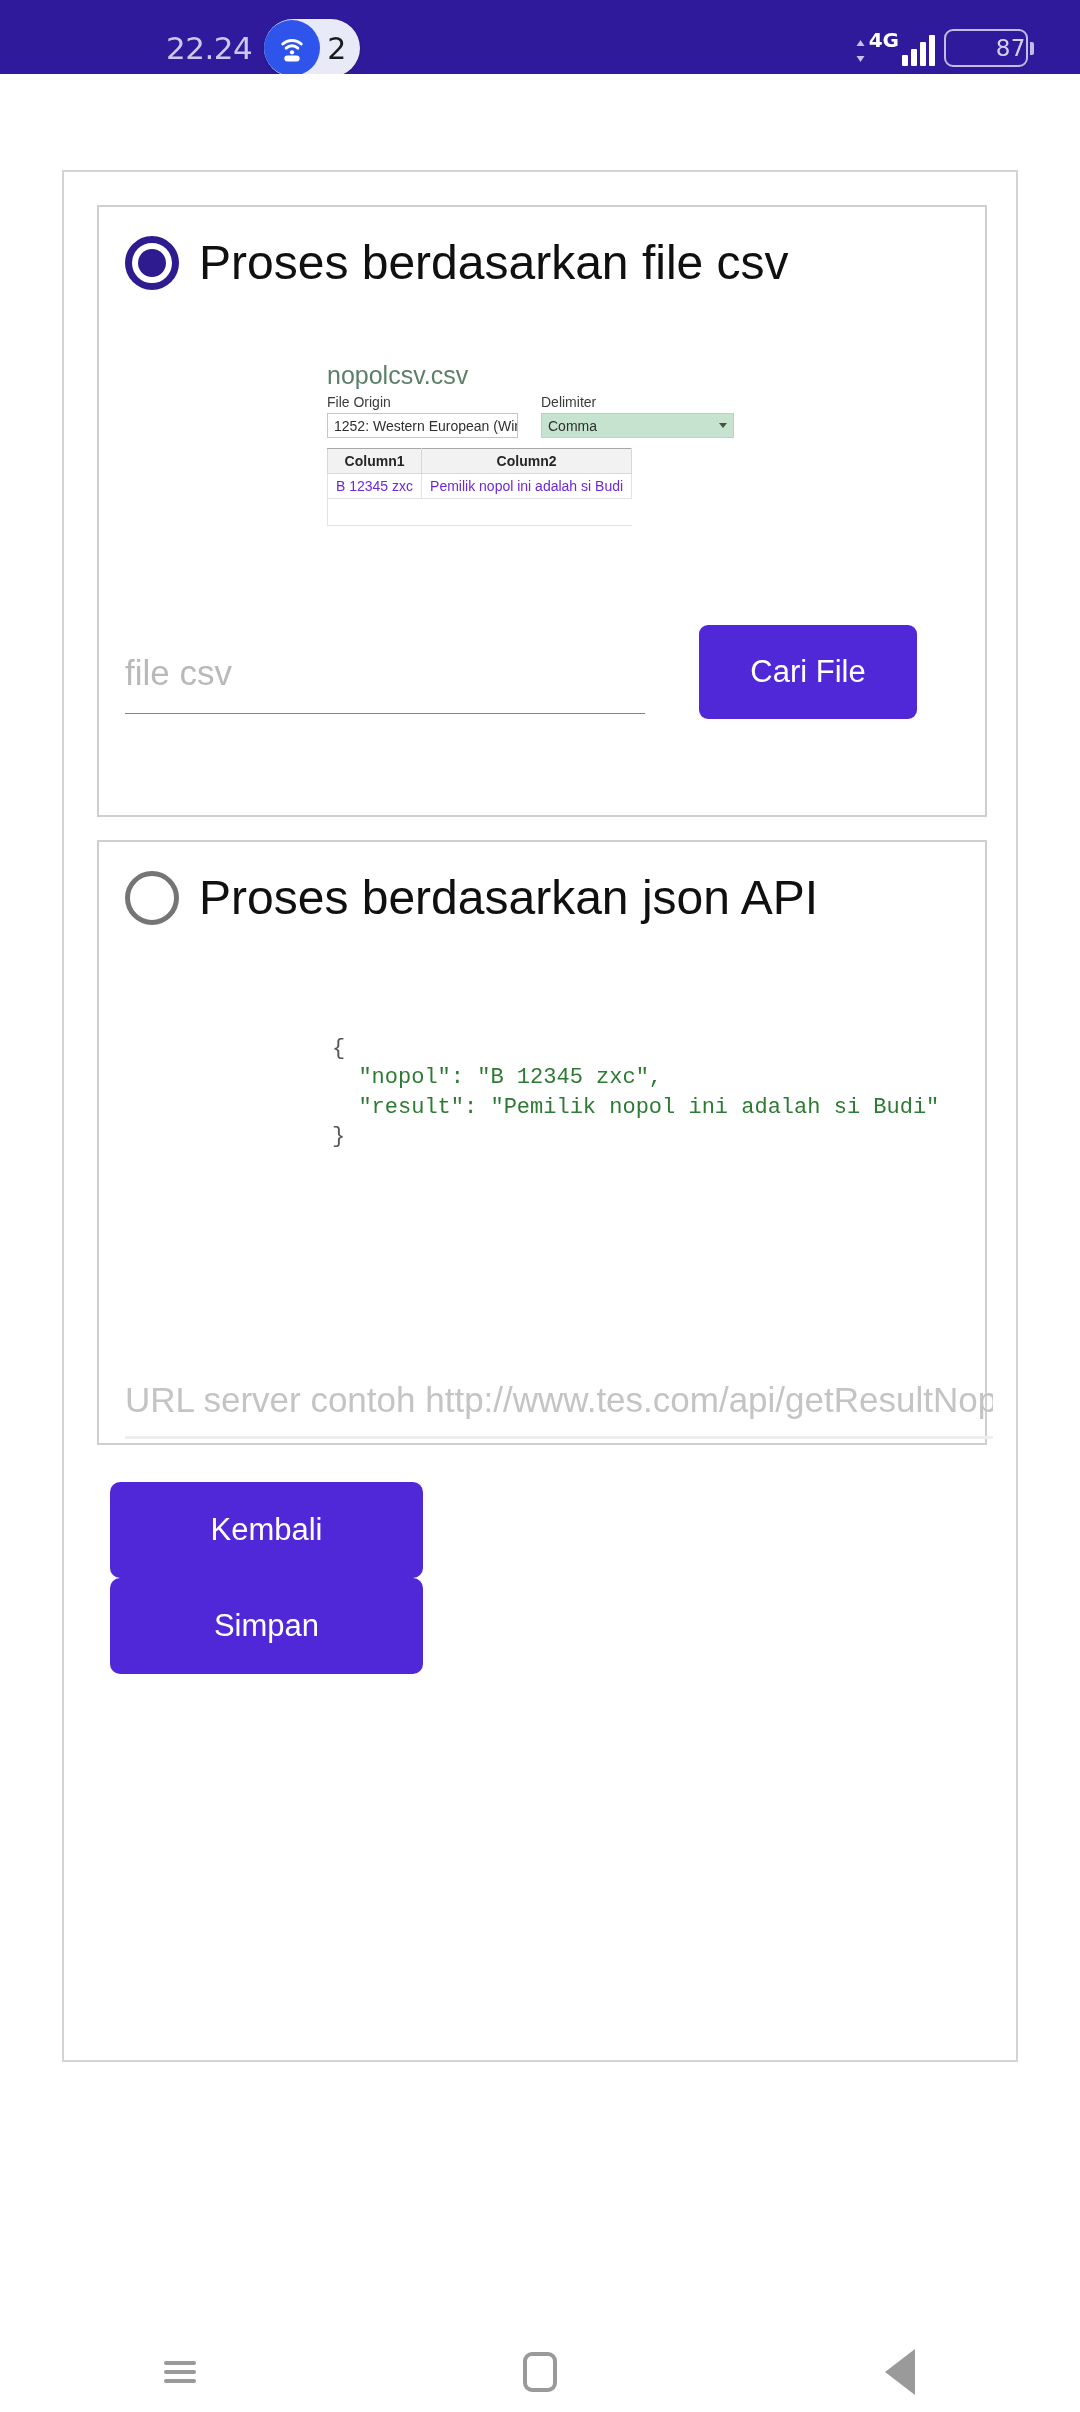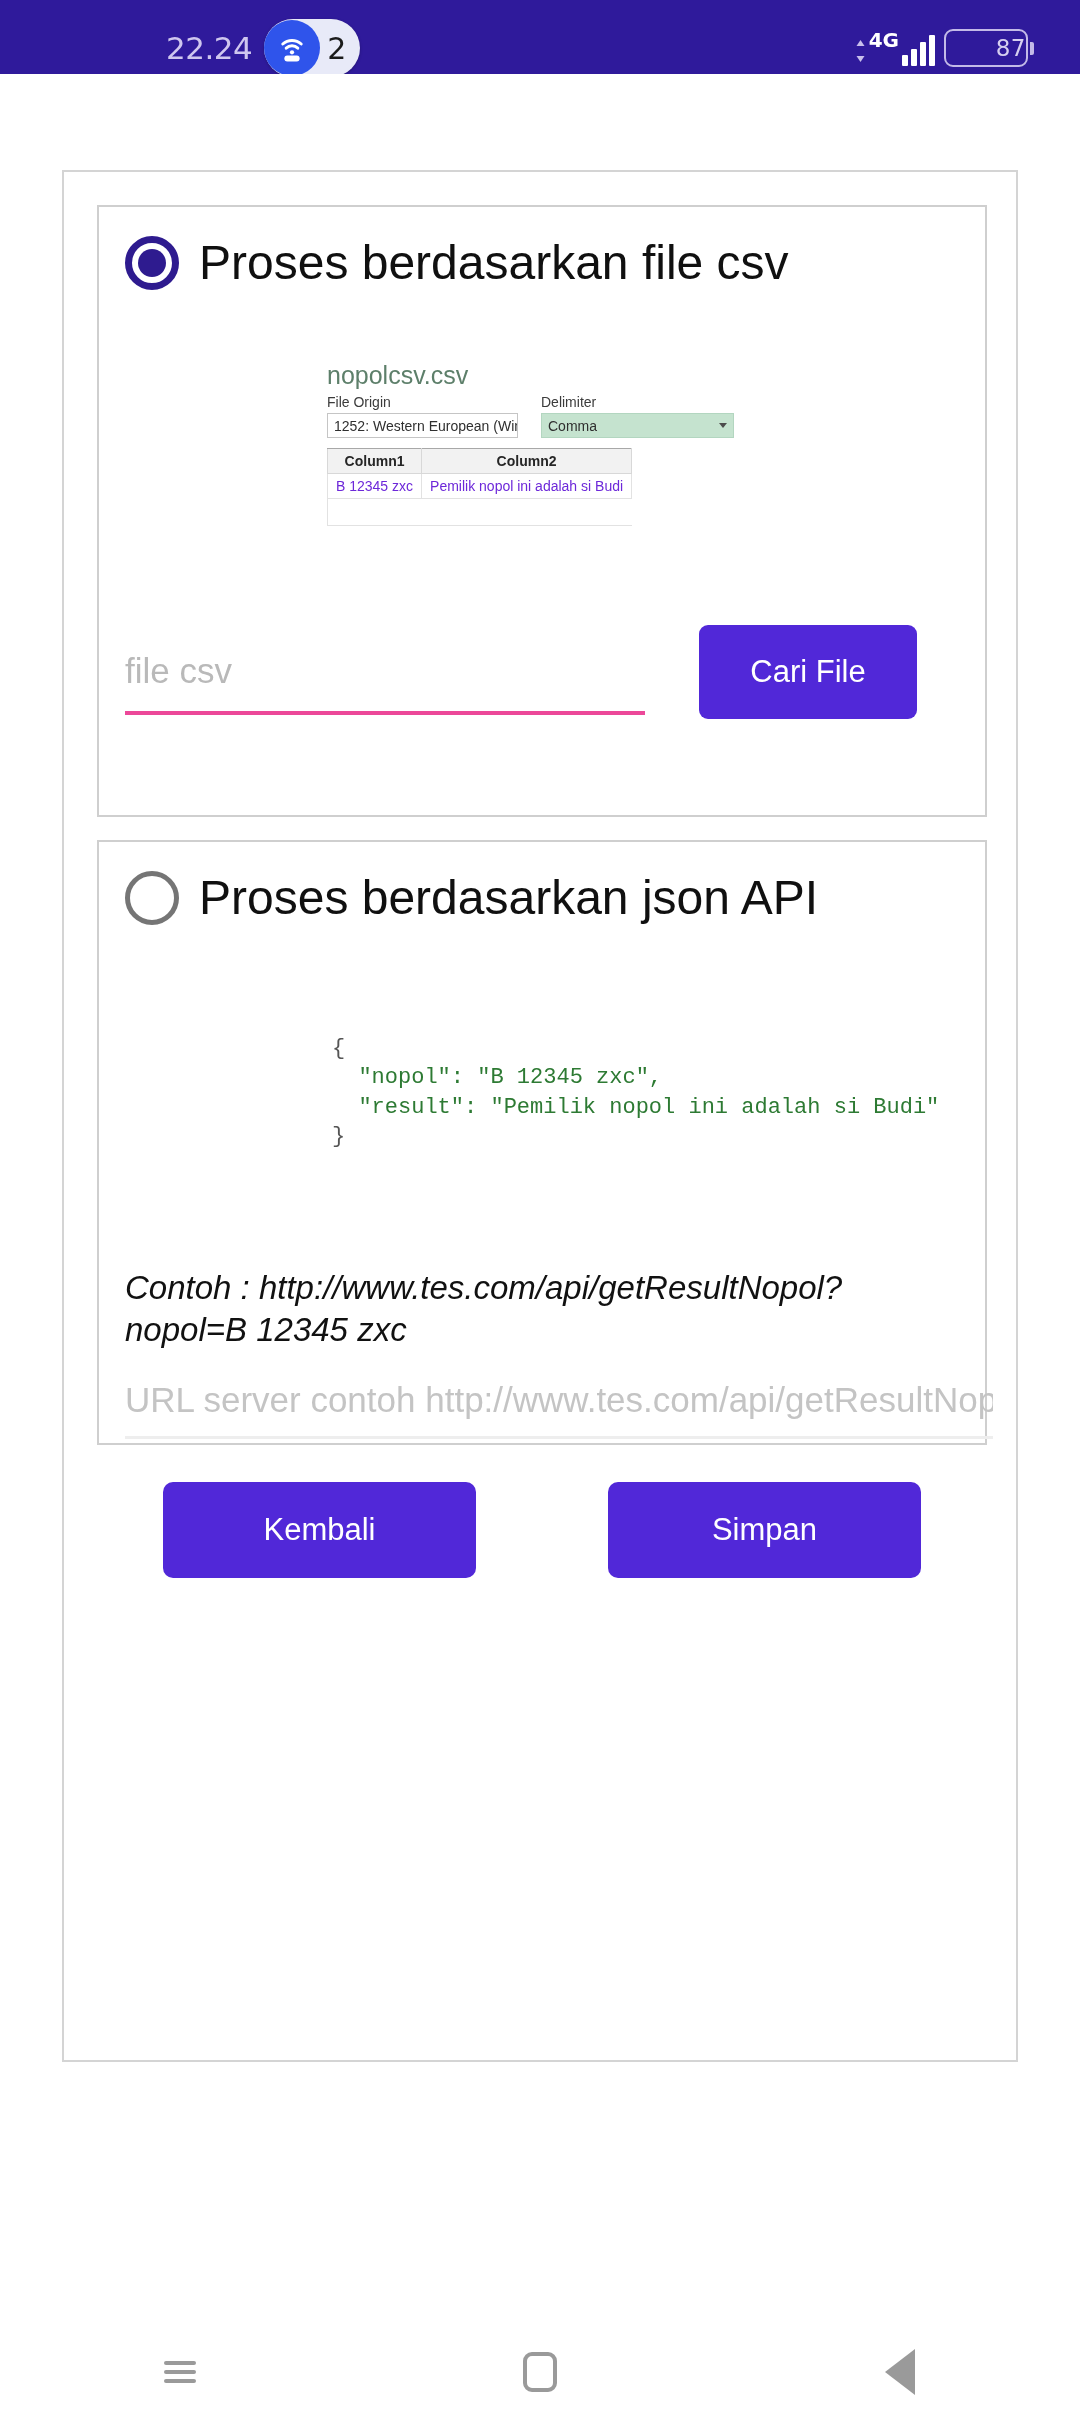--- a/index.html
+++ b/index.html
@@ -264,21 +264,21 @@
     align-items: center;
   }
   .file-input-wrap {
     flex: 0 0 auto;
     width: 520px;
     padding-top: 22px;
   }
   .file-input {
     width: 100%;
     border: none;
-    border-bottom: 4px solid #ec4899;
+    border-bottom: 1px solid #ec4899;
     background: transparent;
     outline: none;
     font-size: 35px;
     color: #0c4a6e;
     padding: 0 0 20px 0;
     font-family: "Liberation Sans", sans-serif;
   }
   .file-input::placeholder { color: #b9b9b9; }
   .btn {
     border: none;
@@ -336,25 +336,26 @@
     font-size: 35px;
     color: #555;
     padding: 0 0 16px 0;
     font-family: "Liberation Sans", sans-serif;
   }
   .url-input::placeholder { color: #c4c4c4; }
 
   
   .actions {
     position: absolute;
-    left: 33px;
+    left: 46px;
     top: 1310px;
     width: 890px;
     display: flex;
     justify-content: space-around;
+    flex-direction: column;
   }
   .btn-action {
     width: 313px;
     height: 96px;
     border-radius: 10px;
   }
 
   
   .navbar {
     position: absolute;
@@ -496,21 +497,20 @@
       <div class="radio-row">
         <span class="radio unchecked"></span>
         <span class="radio-label">Proses berdasarkan json API</span>
       </div>
 
       <div class="json-block"><span class="brace">{</span>
 <span>  "nopol": "B 12345 zxc",</span>
 <span>  "result": "Pemilik nopol ini adalah si Budi"</span>
 <span class="brace">}</span></div>
 
-      <div class="contoh-text">Contoh : http://www.tes.com/api/getResultNopol?nopol=B 12345 zxc</div>
 
       <div class="url-input-wrap">
         <input class="url-input" type="text" placeholder="URL server contoh http://www.tes.com/api/getResultNopol?nopol=" style="">
       </div>
     </div>
 
     <div class="actions">
       <button class="btn btn-action">Kembali</button>
       <button class="btn btn-action">Simpan</button>
     </div>

